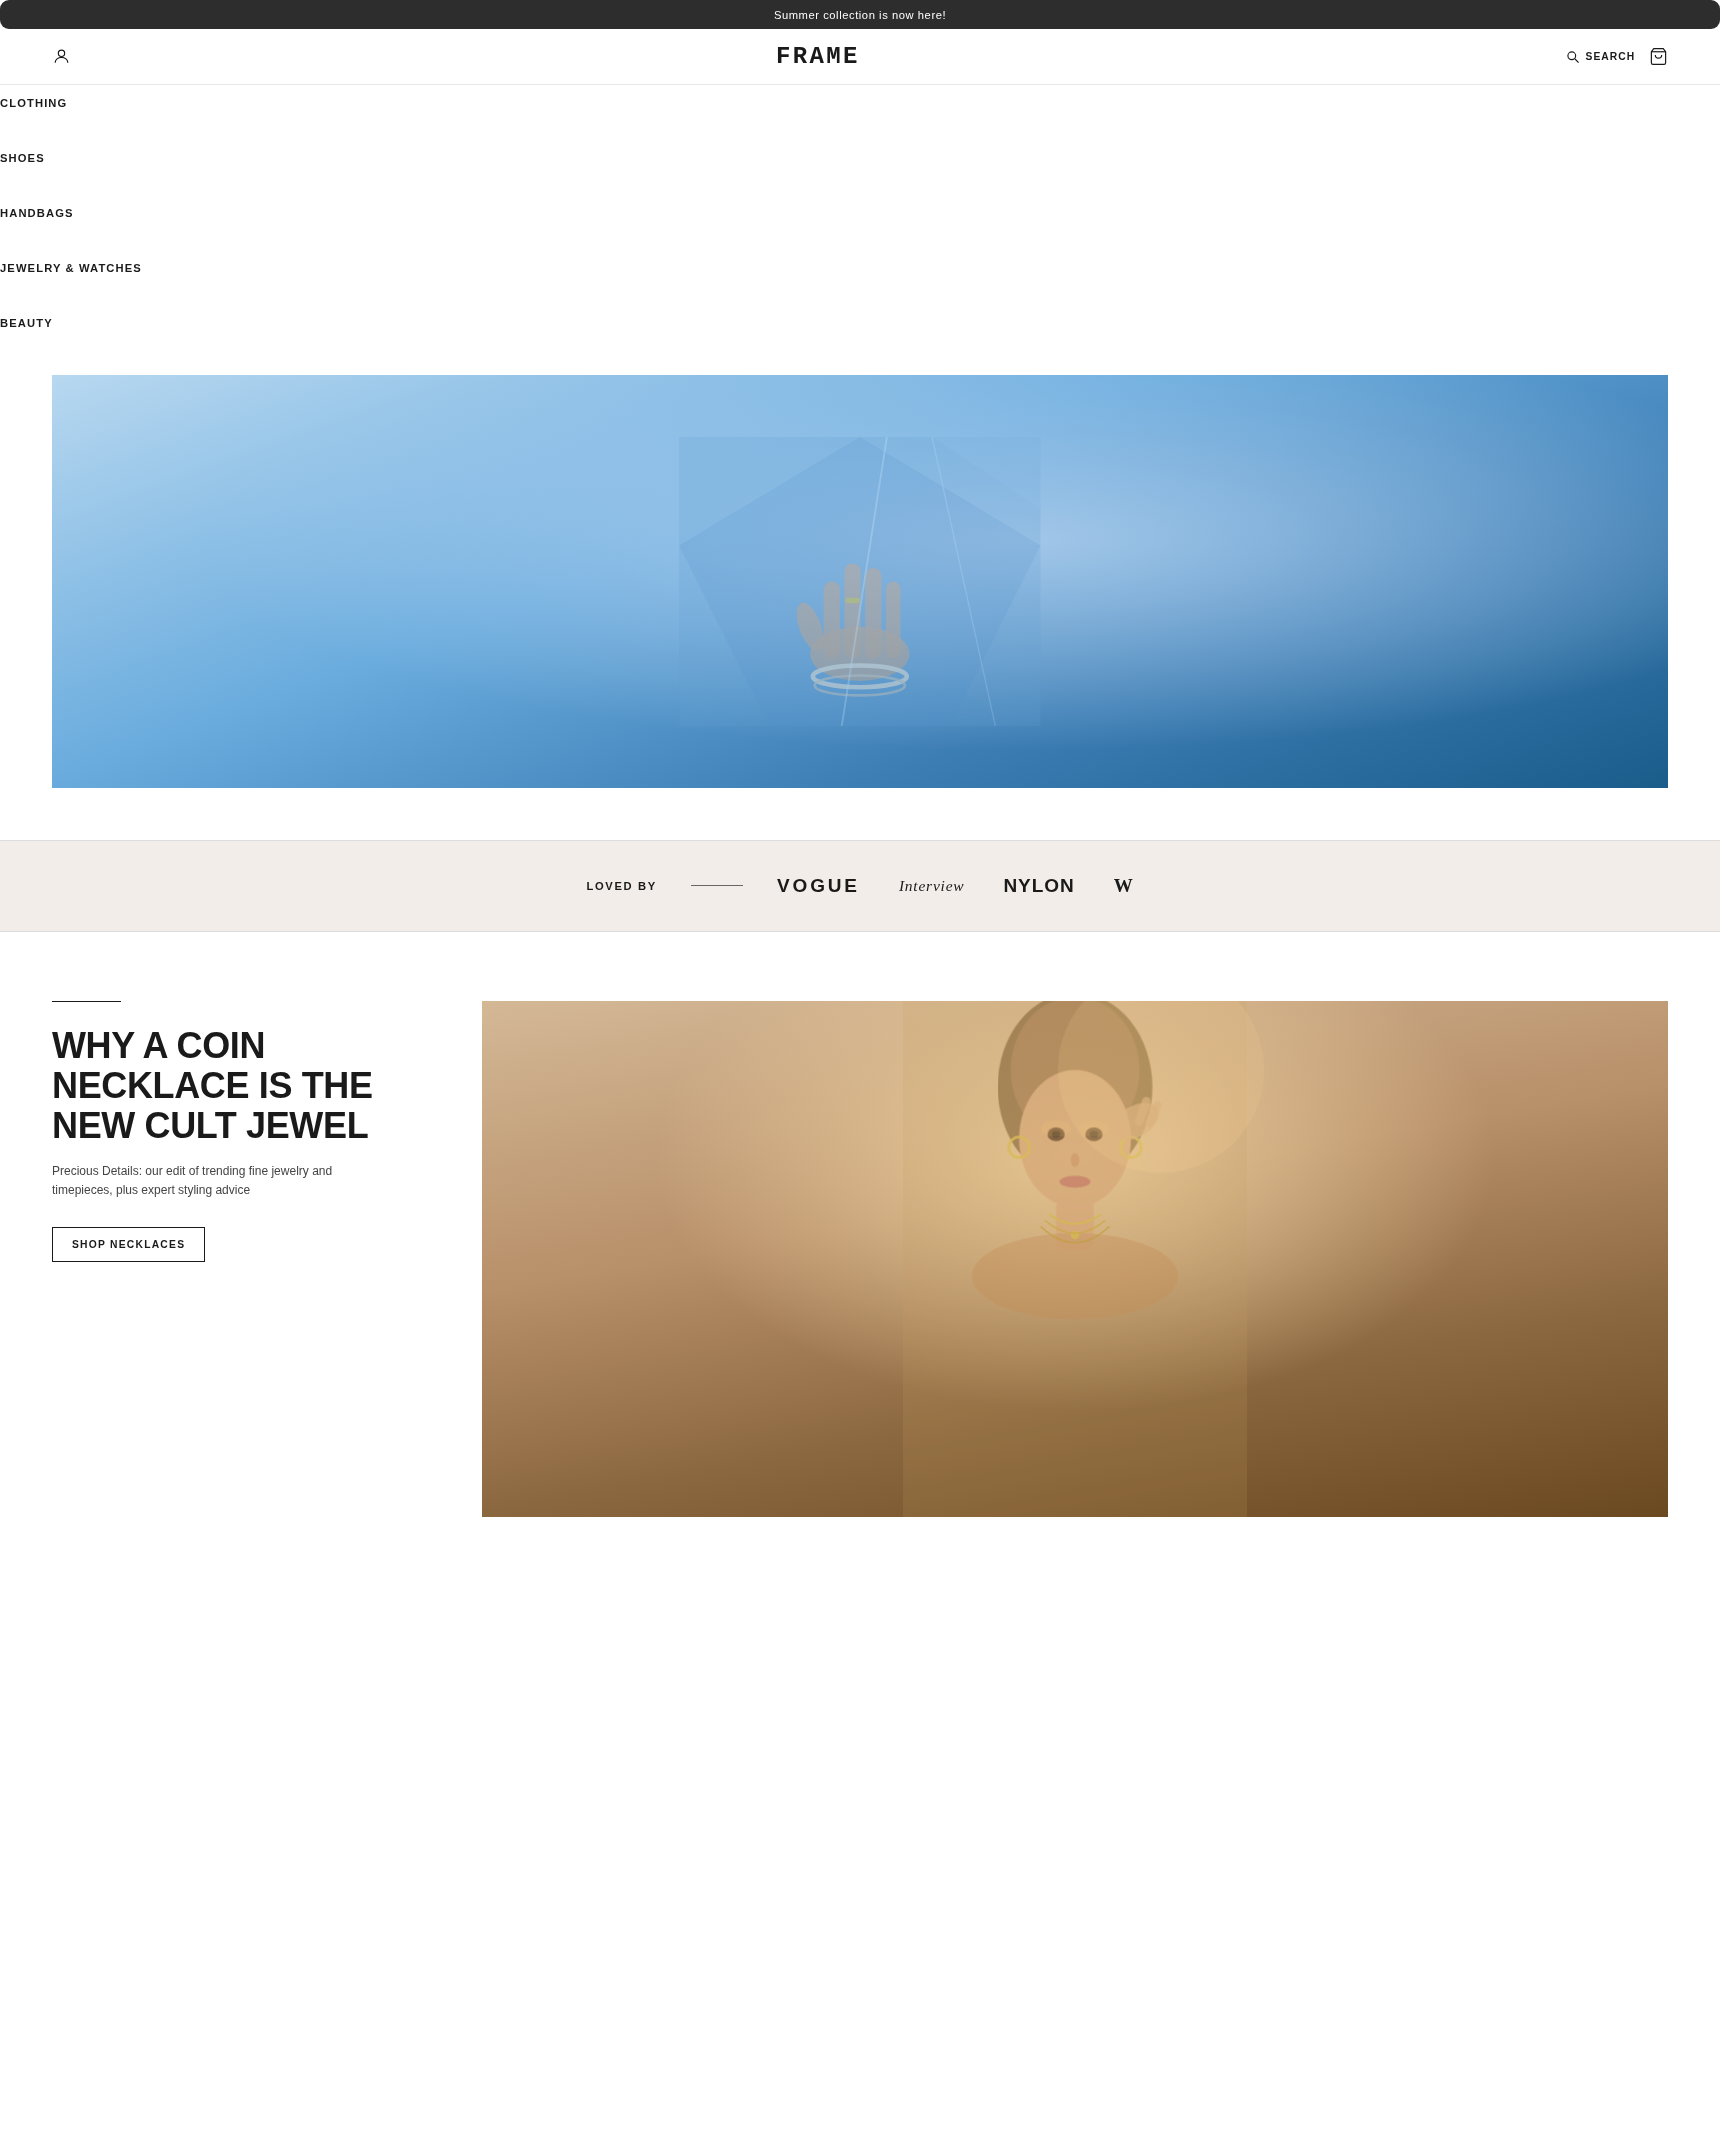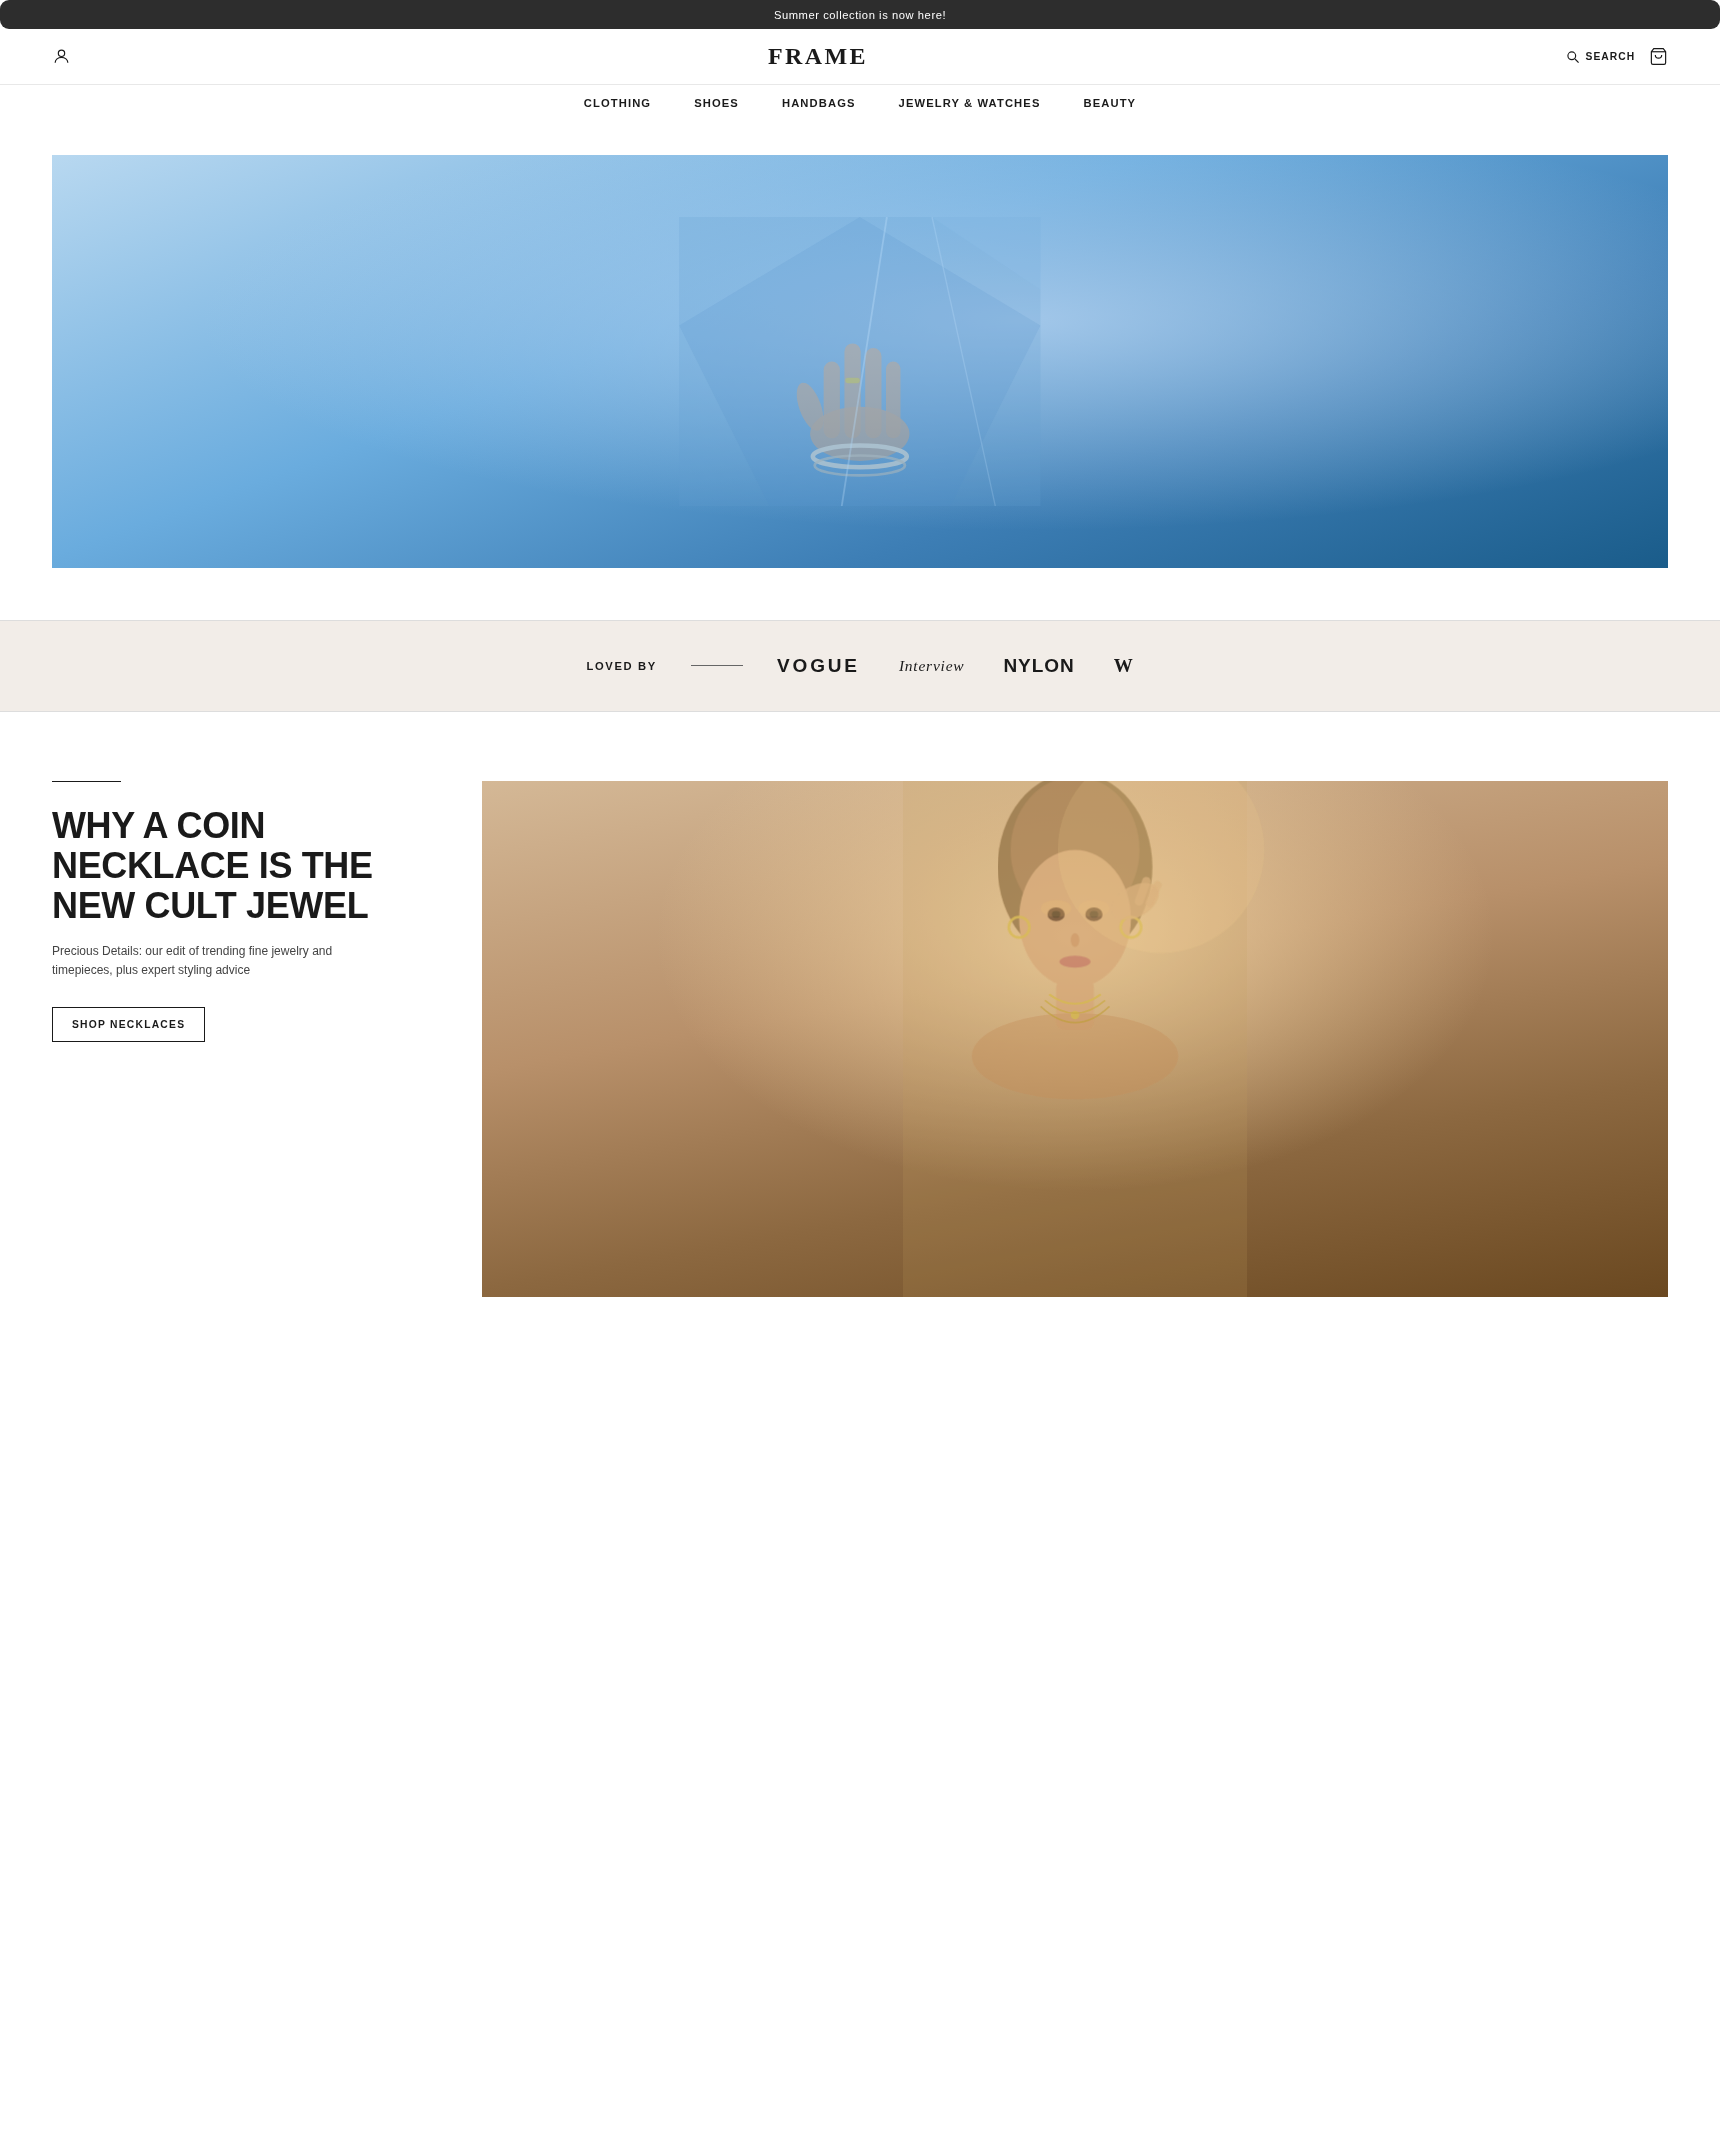--- a/index.html
+++ b/index.html
@@ -28,21 +28,21 @@
     .header-left {
       display: flex;
       align-items: center;
       gap: 13.8px;
     }
     .header-logo {
       font-size: 24px;
       font-weight: 900;
       letter-spacing: 0.1em;
       text-transform: uppercase;
-      font-family: Liberation Serif, serif;
+      font-family: Liberation Mono, monospace;
     }
     .header-right {
       display: flex;
       align-items: center;
       gap: 13.8px;
     }
     .search-area {
       display: flex;
       align-items: center;
       gap: 5.2px;
@@ -70,20 +70,21 @@
       cursor: pointer;
     }
 
     
     .nav {
       display: flex;
       justify-content: center;
       gap: 43px;
       padding: 12px 0;
       background: #fff;
+      flex-direction: column;
     }
     .nav-item {
       font-size: 11.2px;
       font-weight: 600;
       letter-spacing: 0.1em;
       text-transform: uppercase;
       cursor: pointer;
       text-decoration: none;
       color: #1a1a1a;
     }

